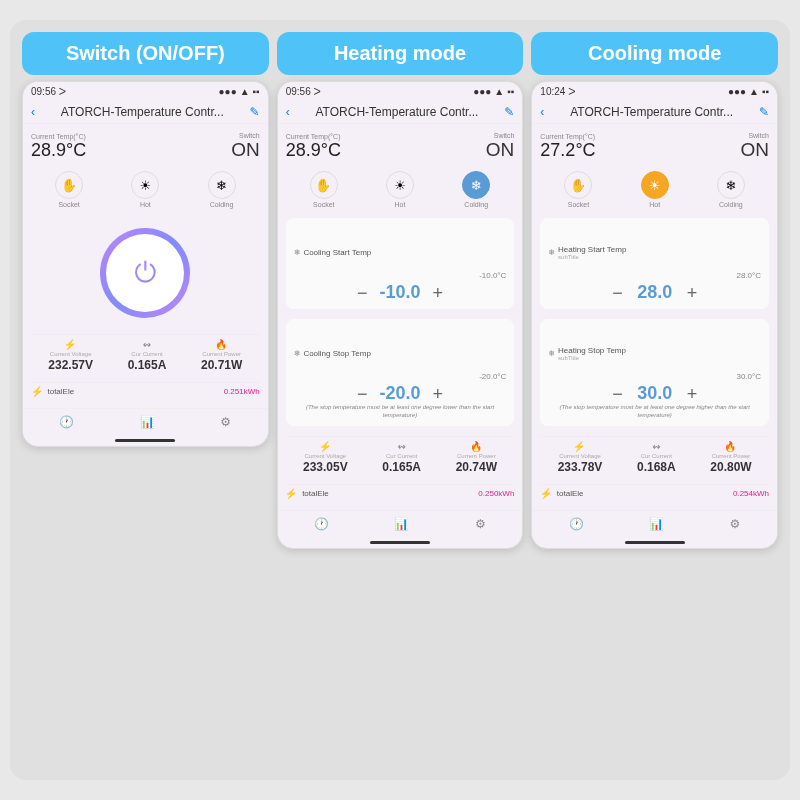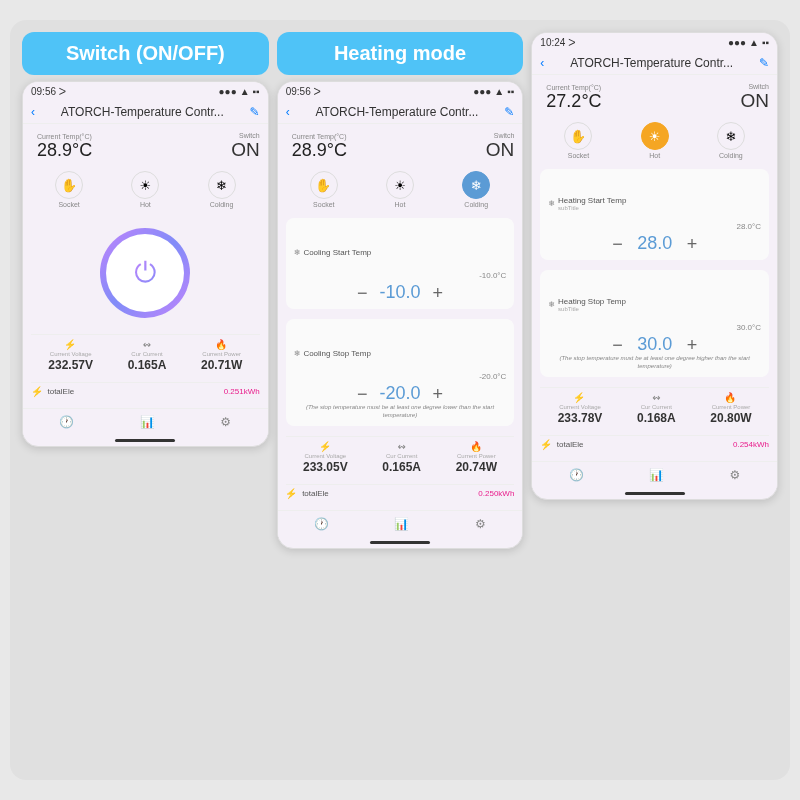--- a/index.html
+++ b/index.html
@@ -86,21 +86,20 @@
       padding: 8px;
       display: flex;
       flex-direction: column;
       gap: 6px;
       overflow: hidden;
     }
     .temp-row {
       display: flex;
       justify-content: space-between;
       align-items: flex-end;
-      margin-left: 6px;
     }
     .temp-group {}
     .temp-label {
       font-size: 7px;
       color: #888;
     }
     .temp-value {
       font-size: 18px;
       font-weight: 300;
       color: #222;
@@ -214,21 +213,21 @@
       justify-content: center;
       gap: 12px;
     }
     .ctrl-btn {
       font-size: 18px;
       color: #666;
       line-height: 1;
     }
     .ctrl-value {
       font-size: 18px;
-      font-weight: 400;
+      font-weight: 700;
       color: #5b9bd5;
       min-width: 40px;
       text-align: center;
     }
     .warning-text {
       font-size: 6px;
       color: #888;
       text-align: center;
       font-style: italic;
       line-height: 1.3;
@@ -503,20 +502,21 @@
   </div>
         <div class="bottom-nav">
     <div class="bottom-nav-item active">🕐</div>
     <div class="bottom-nav-item">📊</div>
     <div class="bottom-nav-item">⚙</div>
   </div>
         <div class="home-indicator"></div>
       </div>
     </div>
     <div class="phone-section">
+      <div class="mode-label">Cooling mode</div>
       <div class="phone">
         <div class="status-bar">
           <span>10:24 ᐳ</span>
           <div class="status-right">
             <span>●●●</span>
             <span>▲</span>
             <span>▪▪</span>
           </div>
         </div>
         <div class="nav-bar">

